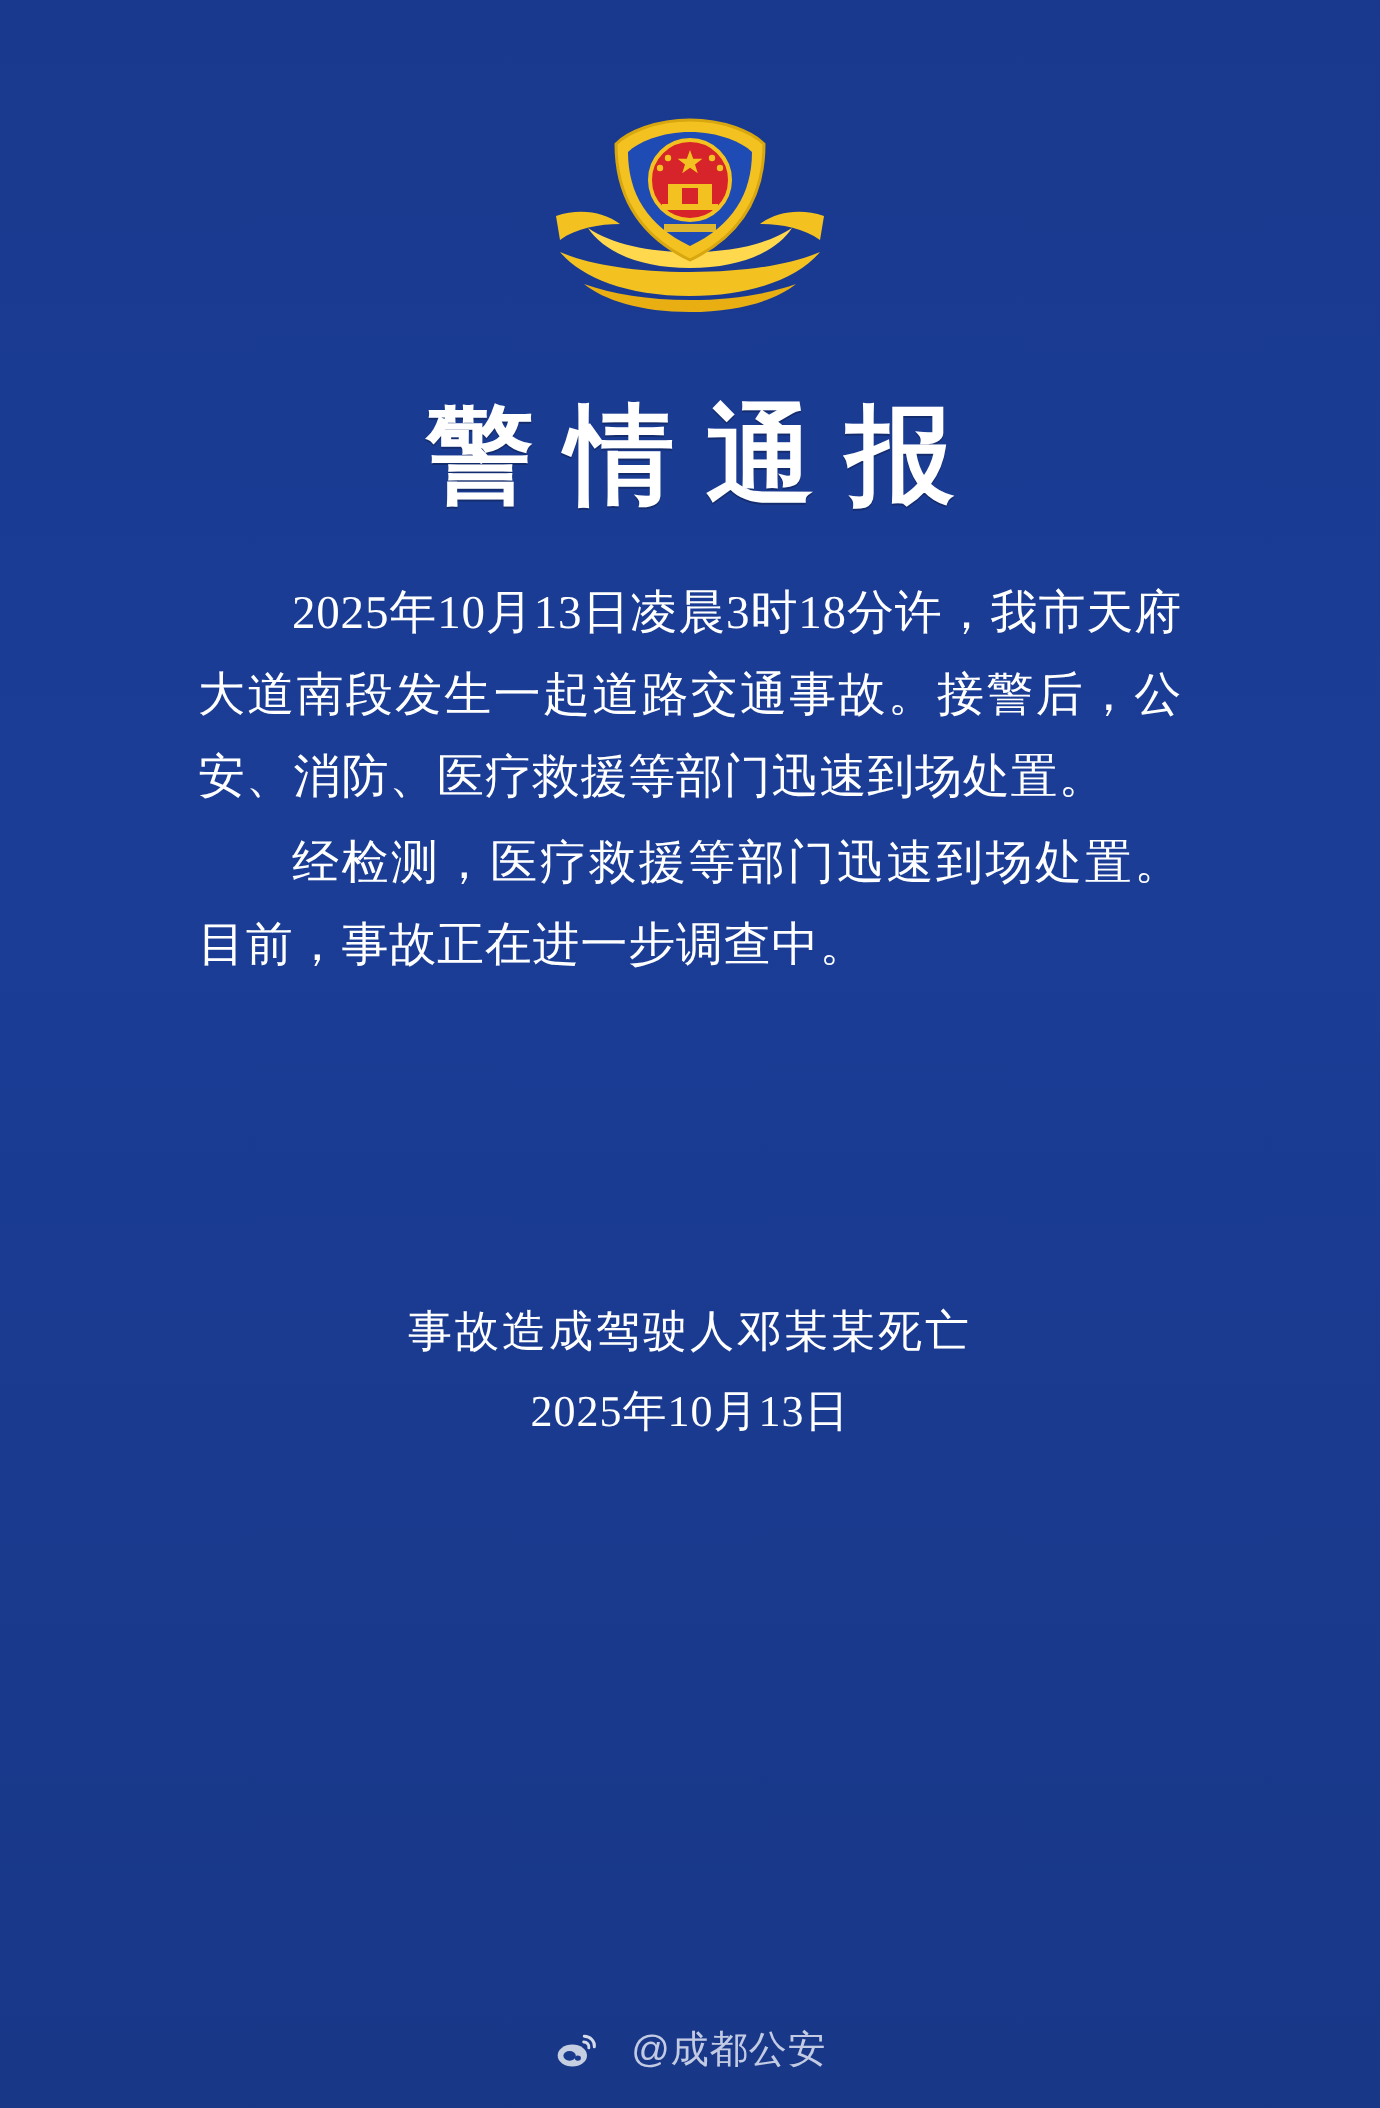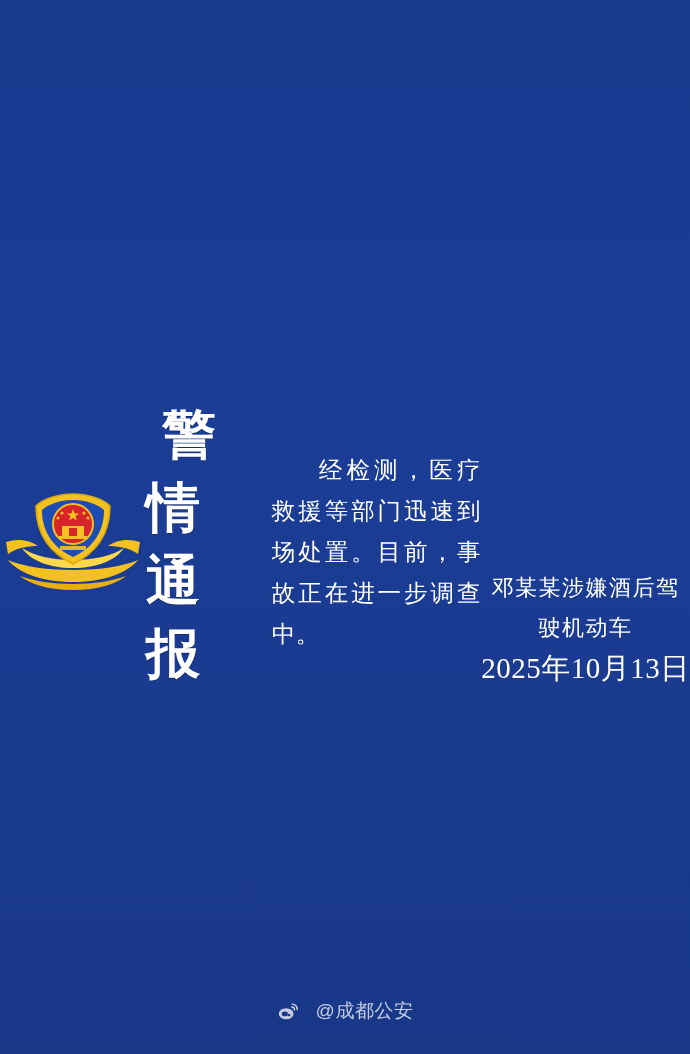--- a/index.html
+++ b/index.html
@@ -14,21 +14,21 @@
     color: #ffffff;
     overflow: hidden;
     position: relative;
   }
   .page {
     width: 690px;
     height: 1054px;
     background: linear-gradient(180deg, #19398e 0%, #1b3d96 40%, #183787 100%);
     position: relative;
     display: flex;
-    flex-direction: row;
+    flex-direction: column;
     align-items: center;
     box-sizing: border-box;
     padding-top: 52px;
   }
   
   .emblem {
     width: 146px;
     height: 118px;
     position: relative;
     margin-bottom: 16px;
@@ -65,30 +65,30 @@
   
   .signature {
     width: 492px;
     margin-top: 150px;
     text-align: center;
     font-size: 22px;
     line-height: 40px;
     letter-spacing: 1.5px;
   }
   .sig-date {
-    font-size: 29px;
+    font-size: 22px;
     letter-spacing: 0.5px;
   }
 
   
   .footer {
     position: absolute;
     left: 0;
     right: 0;
-    bottom: 30px;
+    bottom: 16px;
     display: flex;
     align-items: center;
     justify-content: center;
     gap: 17px;
     opacity: 0.82;
   }
   .weibo-icon {
     width: 22px;
     height: 22px;
     display: inline-block;
@@ -132,25 +132,26 @@
       <circle cx="84" cy="27" r="1.6" fill="#f3c220"></circle>
       <circle cx="88" cy="32" r="1.6" fill="#f3c220"></circle>
 
       <path d="M60 60 h26 v4 h-26 z" fill="#f3c220" opacity="0.9"></path>
     </svg>
   </div>
 
   <div class="title">警情通报</div>
 
   <div class="body-text">
+    <p class="para">2025年10月13日凌晨3时18分许，我市天府大道南段发生一起道路交通事故。接警后，公安、消防、医疗救援等部门迅速到场处置。</p>
     <p class="para">经检测，医疗救援等部门迅速到场处置。目前，事故正在进一步调查中。</p>
   </div>
 
   <div class="signature">
-    <div>邓某某涉嫌酒后驾驶机动车</div>
+    <div>事故造成驾驶人邓某某死亡</div>
     <div class="sig-date">2025年10月13日</div>
   </div>
 
   <div class="footer">
     <span class="weibo-icon">
       <svg width="22" height="22" viewBox="0 0 24 24" xmlns="http://www.w3.org/2000/svg">
         <ellipse cx="10" cy="15" rx="8" ry="6" fill="#ffffff" opacity="0.92"></ellipse>
         <ellipse cx="8.5" cy="15.2" rx="3.4" ry="2.6" fill="#1a3a8f"></ellipse>
         <ellipse cx="13" cy="16.4" rx="1.7" ry="1.4" fill="#1a3a8f"></ellipse>
         <path d="M16.5 4.5 C19.8 4.5 22.4 7.2 22 10.3" stroke="#ffffff" stroke-width="1.6" fill="none" stroke-linecap="round"></path>

